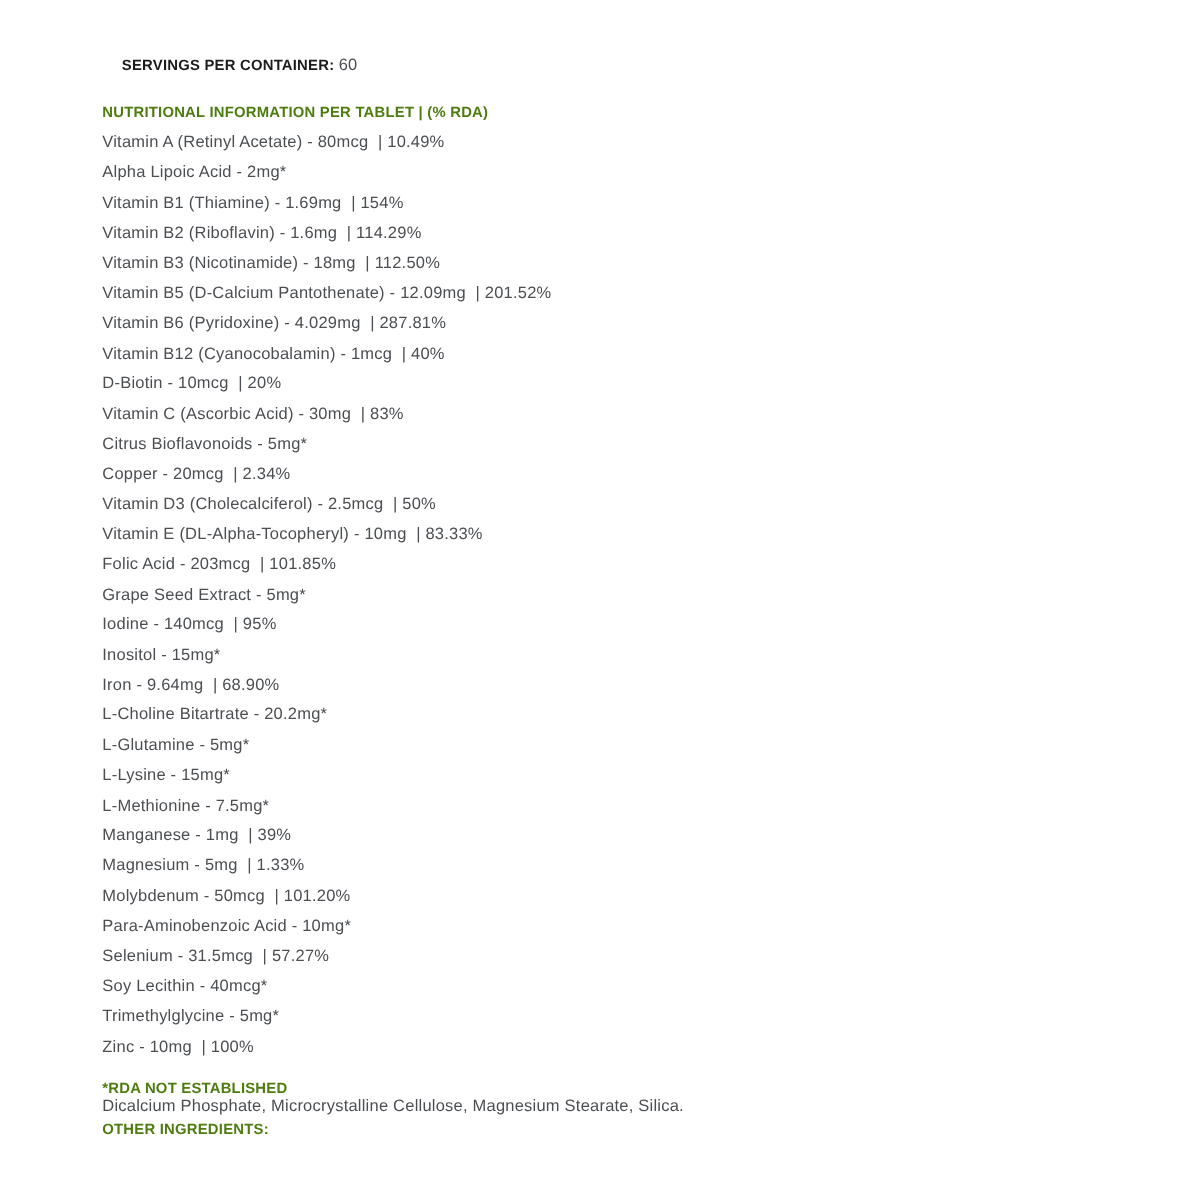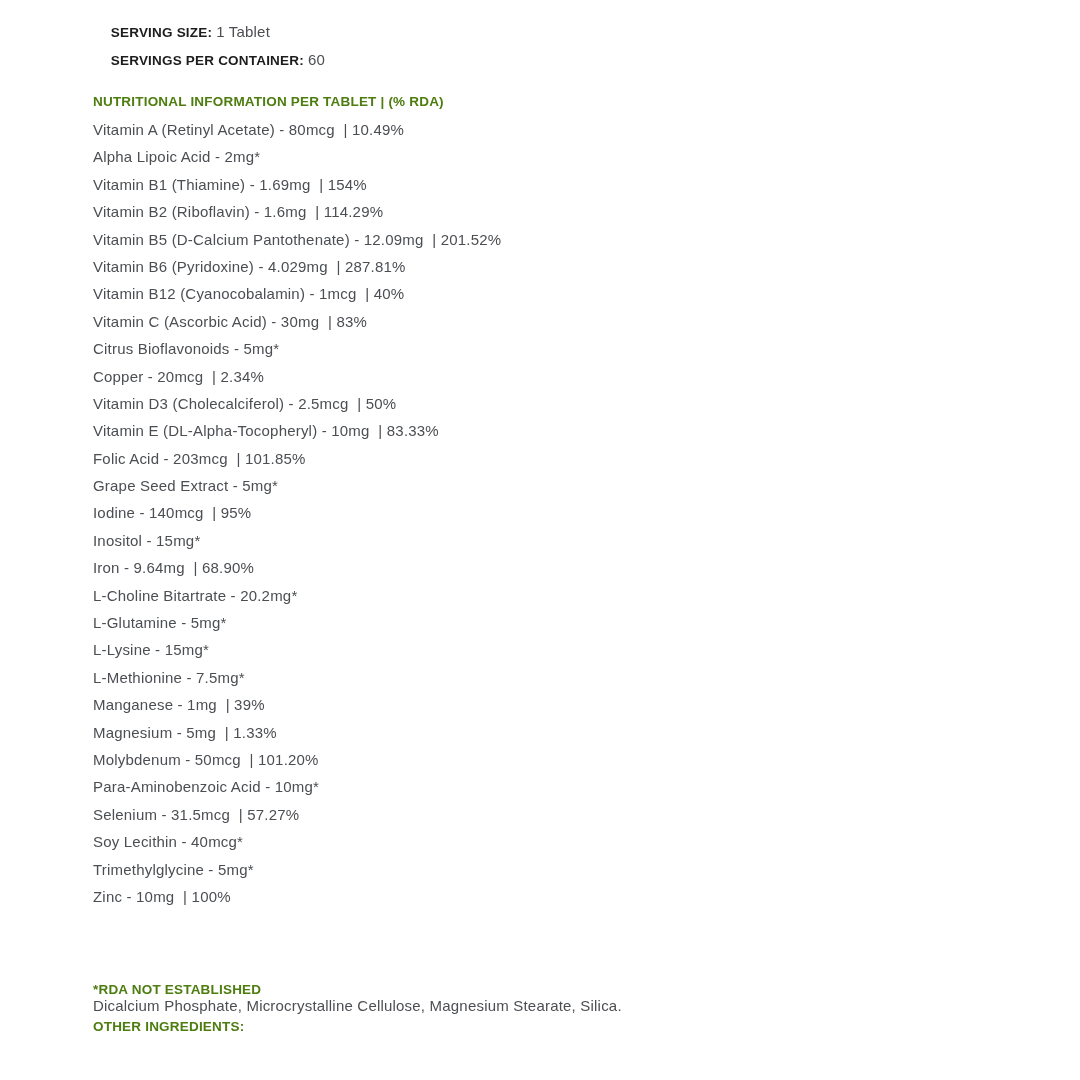--- a/index.html
+++ b/index.html
@@ -48,38 +48,37 @@
     color: #4b4e52;
     letter-spacing: 0.2px;
     white-space: pre-wrap;
   }
 </style>
 </head>
 <body>
 
 <div class="sheet">
 
-  <div class="block mixed-line" style="top: 8px;">
-    <span class="bold-label">SERVING SIZE:</span><span class="reg-value">1 Tablet</span>
-  </div>
 
   <div class="block mixed-line" style="top: 36px;">
     <span class="bold-label">SERVINGS PER CONTAINER:</span><span class="reg-value">60</span>
   </div>
 
   <div class="block section-header" style="top: 94px;">NUTRITIONAL INFORMATION PER TABLET | (% RDA)</div>
 
   <div class="nutrient-list">
     <div class="row">Vitamin A (Retinyl Acetate) - 80mcg  | 10.49%</div>
     <div class="row">Alpha Lipoic Acid - 2mg*</div>
     <div class="row">Vitamin B1 (Thiamine) - 1.69mg  | 154%</div>
     <div class="row">Vitamin B2 (Riboflavin) - 1.6mg  | 114.29%</div>
+    <div class="row">Vitamin B3 (Nicotinamide) - 18mg  | 112.50%</div>
     <div class="row">Vitamin B5 (D-Calcium Pantothenate) - 12.09mg  | 201.52%</div>
     <div class="row">Vitamin B6 (Pyridoxine) - 4.029mg  | 287.81%</div>
     <div class="row">Vitamin B12 (Cyanocobalamin) - 1mcg  | 40%</div>
+    <div class="row">D-Biotin - 10mcg  | 20%</div>
     <div class="row">Vitamin C (Ascorbic Acid) - 30mg  | 83%</div>
     <div class="row">Citrus Bioflavonoids - 5mg*</div>
     <div class="row">Copper - 20mcg  | 2.34%</div>
     <div class="row">Vitamin D3 (Cholecalciferol) - 2.5mcg  | 50%</div>
     <div class="row">Vitamin E (DL-Alpha-Tocopheryl) - 10mg  | 83.33%</div>
     <div class="row">Folic Acid - 203mcg  | 101.85%</div>
     <div class="row">Grape Seed Extract - 5mg*</div>
     <div class="row">Iodine - 140mcg  | 95%</div>
     <div class="row">Inositol - 15mg*</div>
     <div class="row">Iron - 9.64mg  | 68.90%</div>

